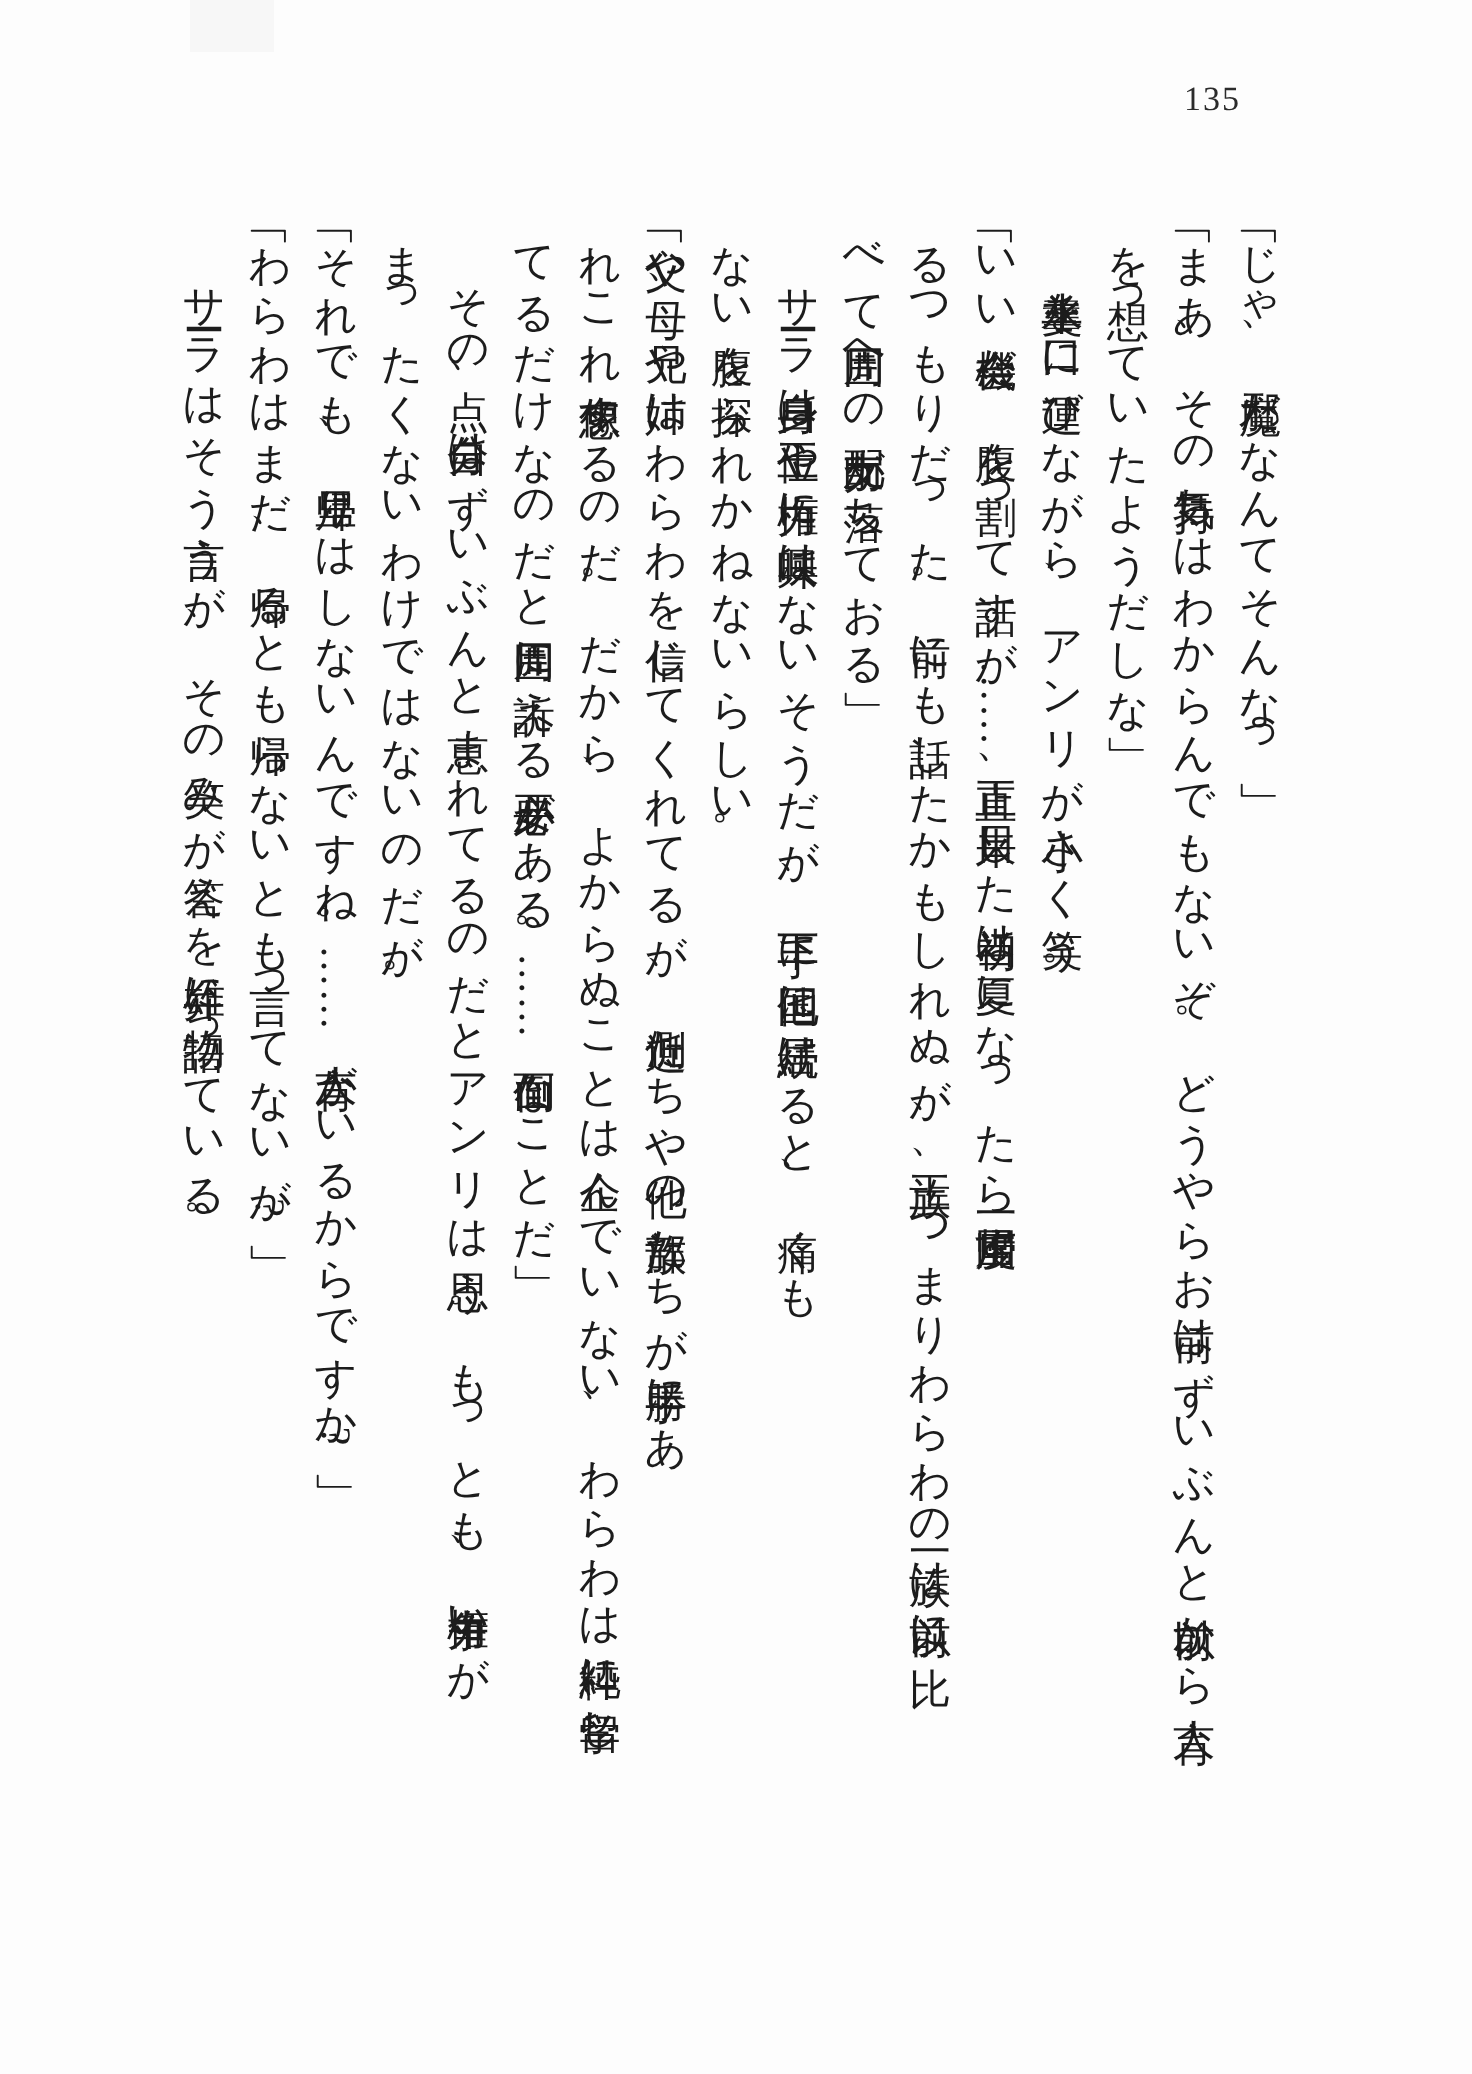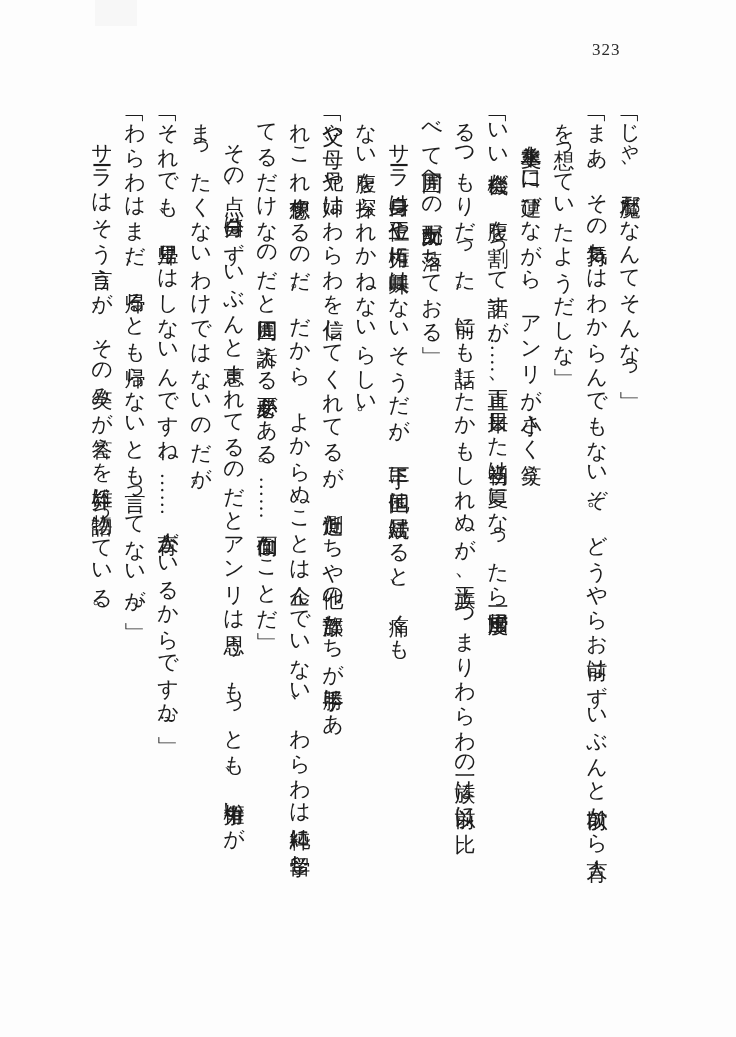--- a/index.html
+++ b/index.html
@@ -54,21 +54,21 @@
     text-indent: 1em;
   }
 </style>
 </head>
 <body>
 
 <div class="book-page">
 
   <div class="scan-artifact"></div>
 
-  <div class="page-number">323</div>
+  <div class="page-number">135</div>
 
   <div class="text-block">
     <p>「じゃ、邪魔だなんてそんなっ」</p>
     <p>「まあ、その気持ちはわからんでもないぞ。どうやらお前はずいぶんと以前から育人</p>
     <p>を想っていたようだしな」</p>
     <p class="indent">水羊羹を口に運びながら、アンリが小さく笑う。</p>
     <p>「いい機会だ、腹を割って話すが……正直、来日した当初は夏になったら一度帰国す</p>
     <p>るつもりだった。前にも話したかもしれぬが、王族、つまりわらわの一族は以前に比</p>
     <p>べて周囲への支配力が落ちておる」</p>
     <p class="indent">サーラ自身は王位や権力に興味はないそうだが、下手に他国に居続けると、痛くも</p>

